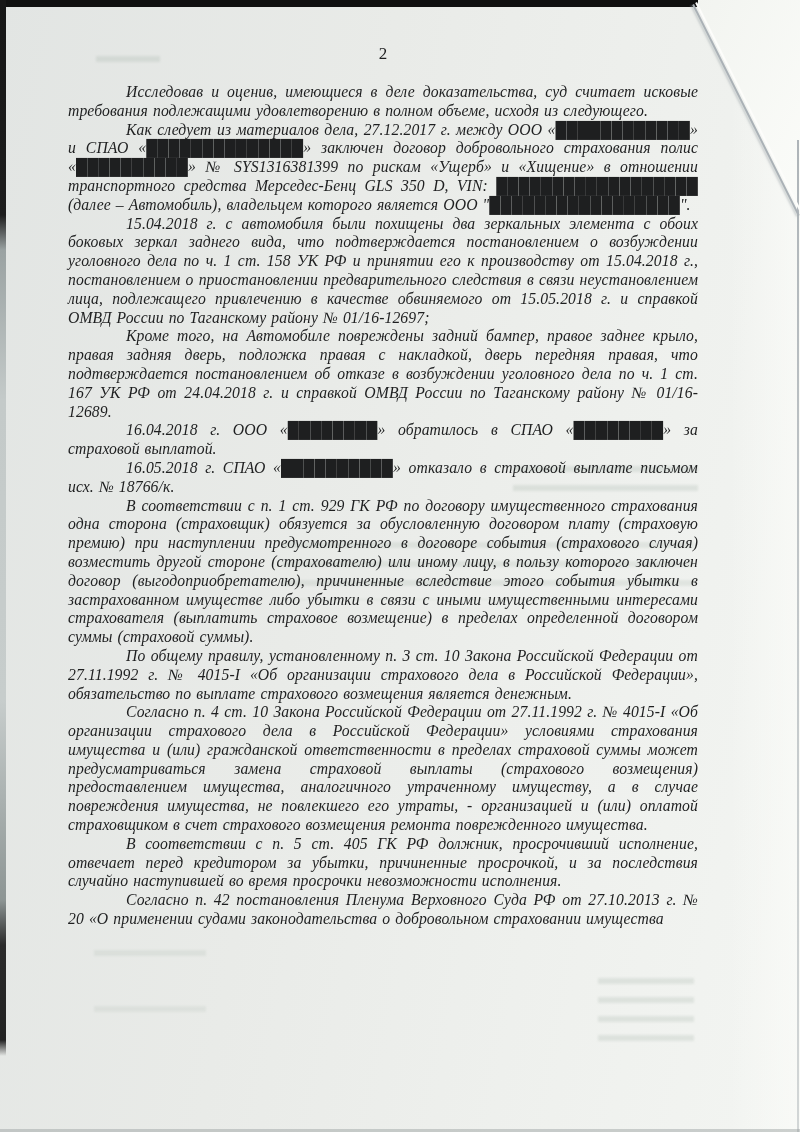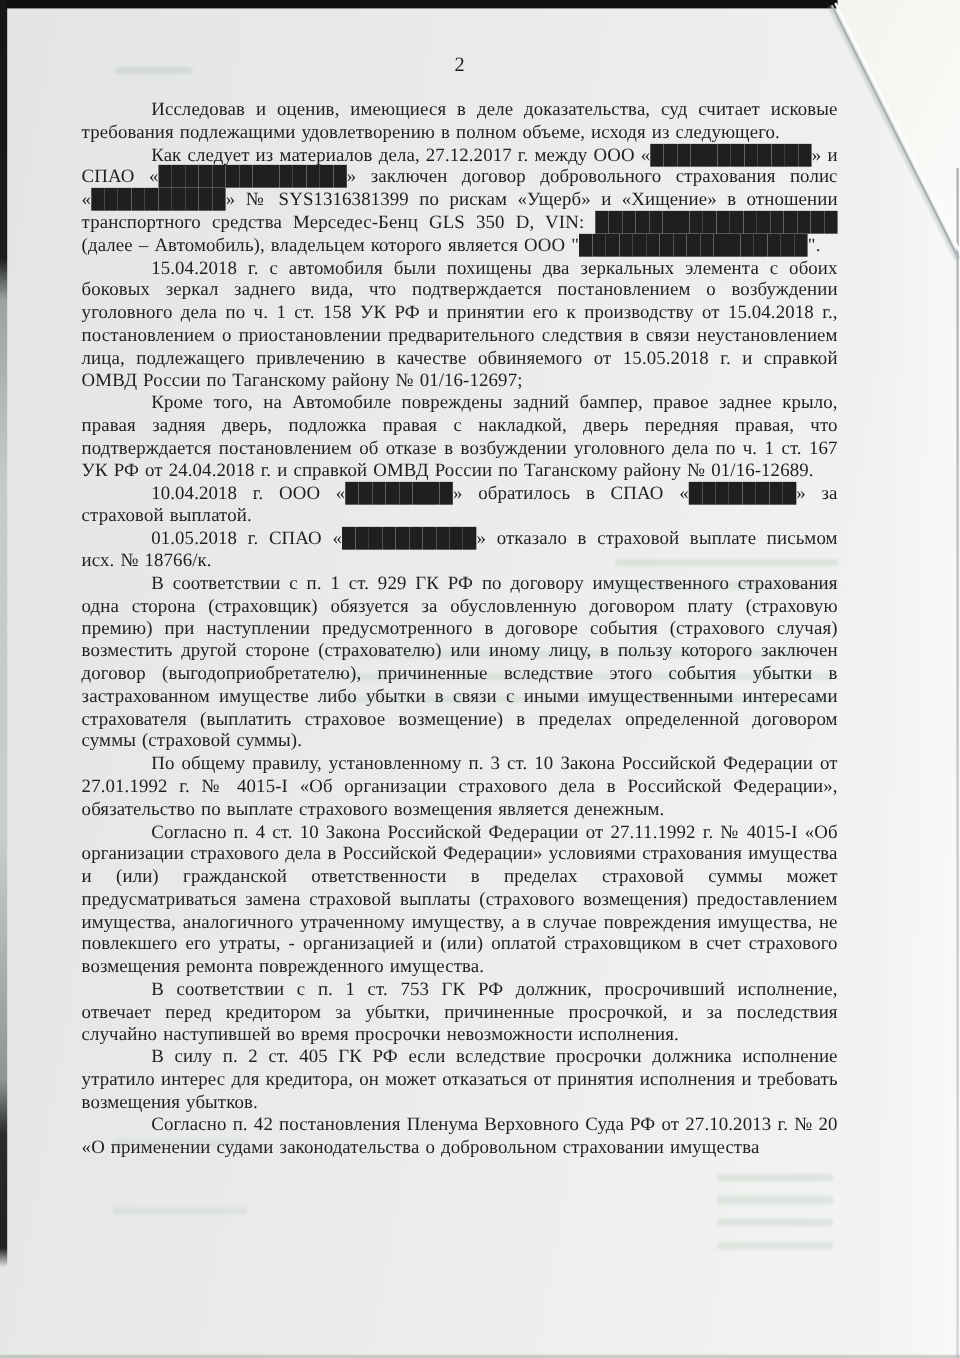--- a/index.html
+++ b/index.html
@@ -76,47 +76,47 @@
   .page-number {
     margin-top: 44px; margin-bottom: 19px;
     text-align: center; font-size: 17px; line-height: 20px;
   }
   .doc-body p {
     margin: 0; padding: 0;
     font-size: 15.7px; line-height: 18.8px;
     text-align: justify; text-indent: 58px;
     letter-spacing: 0.1px;
     word-spacing: 1px;
+    font-style: italic;
   }
 </style>
 </head>
 <body>
 
 <div class="corner-bright"></div>
 <div class="bleed b1"></div>
 <div class="bleed b2"></div>
 <div class="bleed b3"></div>
 <div class="bleed b4"></div>
 <div class="bleed b5"></div>
 <div class="bleed b6"></div>
 
 <div class="sheet">
   <div class="page-number">2</div>
   <div class="doc-body">
     <p>Исследовав и оценив, имеющиеся в деле доказательства, суд считает исковые требования подлежащими удовлетворению в полном объеме, исходя из следующего.</p>
     <p>Как следует из материалов дела, 27.12.2017 г. между ООО «████████████» и СПАО «██████████████» заключен договор добровольного страхования полис «██████████» № SYS1316381399 по рискам «Ущерб» и «Хищение» в отношении транспортного средства Мерседес-Бенц GLS 350 D, VIN: ██████████████████ (далее – Автомобиль), владельцем которого является ООО "█████████████████".</p>
     <p>15.04.2018 г. с автомобиля были похищены два зеркальных элемента с обоих боковых зеркал заднего вида, что подтверждается постановлением о возбуждении уголовного дела по ч. 1 ст. 158 УК РФ и принятии его к производству от 15.04.2018 г., постановлением о приостановлении предварительного следствия в связи неустановлением лица, подлежащего привлечению в качестве обвиняемого от 15.05.2018 г. и справкой ОМВД России по Таганскому району № 01/16-12697;</p>
     <p>Кроме того, на Автомобиле повреждены задний бампер, правое заднее крыло, правая задняя дверь, подложка правая с накладкой, дверь передняя правая, что подтверждается постановлением об отказе в возбуждении уголовного дела по ч. 1 ст. 167 УК РФ от 24.04.2018 г. и справкой ОМВД России по Таганскому району № 01/16-12689.</p>
-    <p>10.04.2018 г. ООО «████████» обратилось в СПАО «████████» за страховой выплатой.</p>
-    <p>01.05.2018 г. СПАО «██████████» отказало в страховой выплате письмом исх. № 18766/к.</p>
+    <p>16.04.2018 г. ООО «████████» обратилось в СПАО «████████» за страховой выплатой.</p>
+    <p>16.05.2018 г. СПАО «██████████» отказало в страховой выплате письмом исх. № 18766/к.</p>
     <p>В соответствии с п. 1 ст. 929 ГК РФ по договору имущественного страхования одна сторона (страховщик) обязуется за обусловленную договором плату (страховую премию) при наступлении предусмотренного в договоре события (страхового случая) возместить другой стороне (страхователю) или иному лицу, в пользу которого заключен договор (выгодоприобретателю), причиненные вследствие этого события убытки в застрахованном имуществе либо убытки в связи с иными имущественными интересами страхователя (выплатить страховое возмещение) в пределах определенной договором суммы (страховой суммы).</p>
-    <p>По общему правилу, установленному п. 3 ст. 10 Закона Российской Федерации от 27.01.1992 г. № 4015-I «Об организации страхового дела в Российской Федерации», обязательство по выплате страхового возмещения является денежным.</p>
+    <p>По общему правилу, установленному п. 3 ст. 10 Закона Российской Федерации от 27.11.1992 г. № 4015-I «Об организации страхового дела в Российской Федерации», обязательство по выплате страхового возмещения является денежным.</p>
     <p>Согласно п. 4 ст. 10 Закона Российской Федерации от 27.11.1992 г. № 4015-I «Об организации страхового дела в Российской Федерации» условиями страхования имущества и (или) гражданской ответственности в пределах страховой суммы может предусматриваться замена страховой выплаты (страхового возмещения) предоставлением имущества, аналогичного утраченному имуществу, а в случае повреждения имущества, не повлекшего его утраты, - организацией и (или) оплатой страховщиком в счет страхового возмещения ремонта поврежденного имущества.</p>
-    <p>В соответствии с п. 1 ст. 753 ГК РФ должник, просрочивший исполнение, отвечает перед кредитором за убытки, причиненные просрочкой, и за последствия случайно наступившей во время просрочки невозможности исполнения.</p>
-    <p>В силу п. 2 ст. 405 ГК РФ если вследствие просрочки должника исполнение утратило интерес для кредитора, он может отказаться от принятия исполнения и требовать возмещения убытков.</p>
+    <p>В соответствии с п. 5 ст. 405 ГК РФ должник, просрочивший исполнение, отвечает перед кредитором за убытки, причиненные просрочкой, и за последствия случайно наступившей во время просрочки невозможности исполнения.</p>
     <p>Согласно п. 42 постановления Пленума Верховного Суда РФ от 27.10.2013 г. № 20 «О применении судами законодательства о добровольном страховании имущества</p>
   </div>
 </div>
 
 <div class="corner-fold"></div>
 <div class="fold-line-hi"></div>
 <div class="fold-line"></div>
 <div class="top-edge"></div>
 <div class="left-edge"></div>
 <div class="right-edge"></div>

